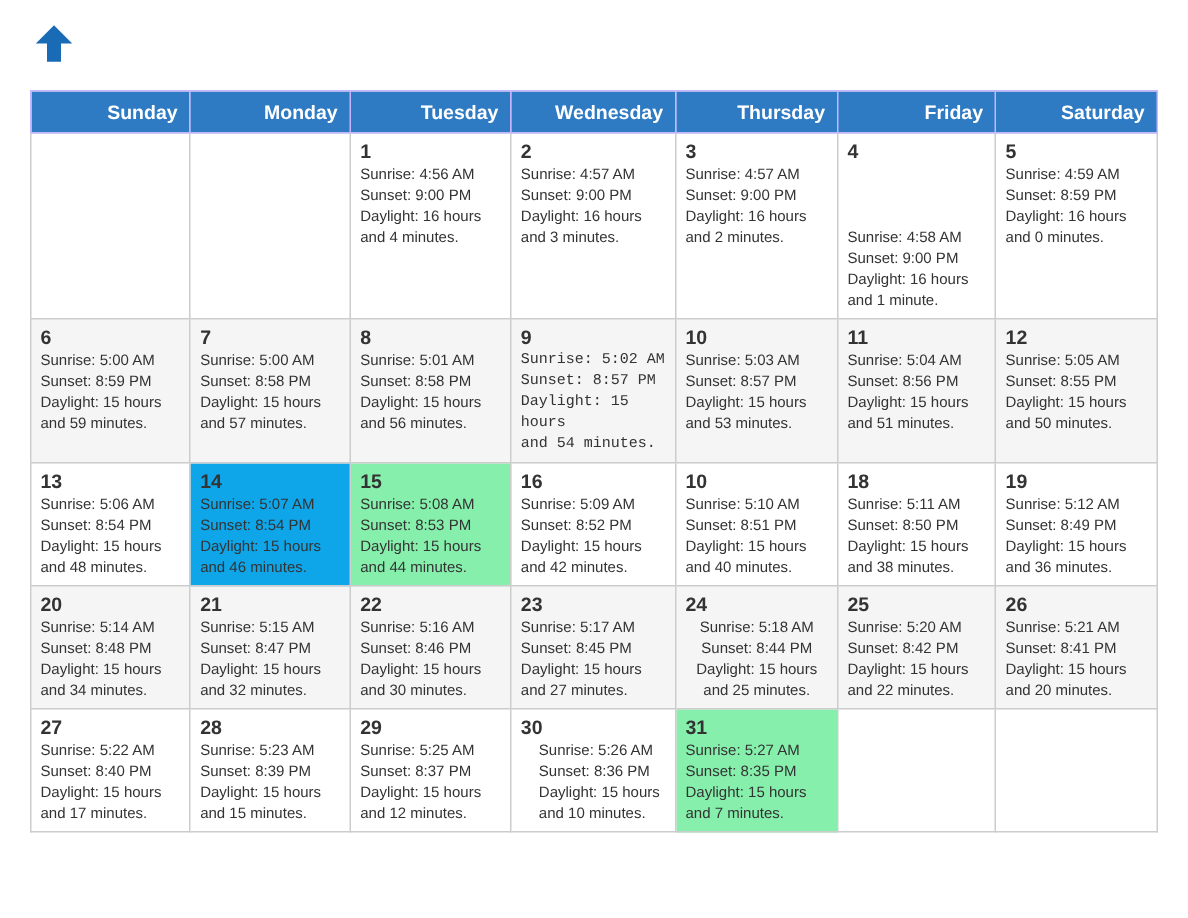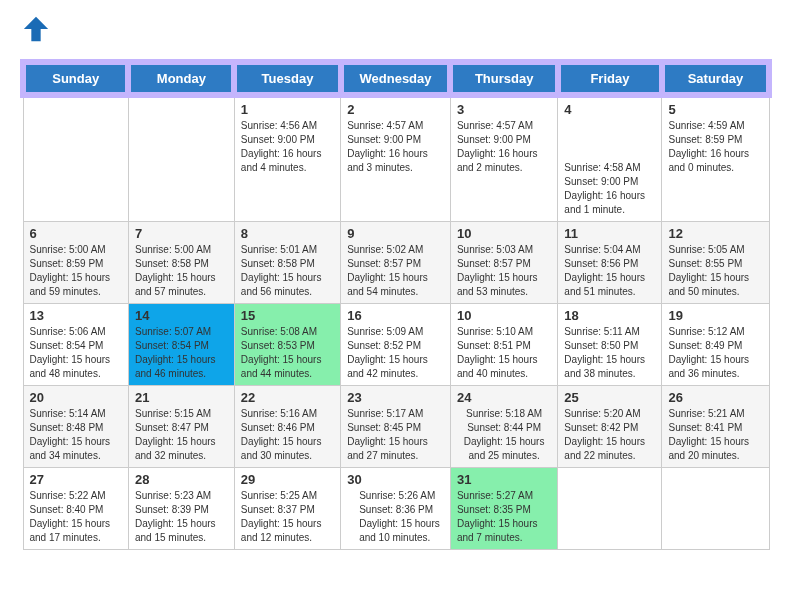--- a/index.html
+++ b/index.html
@@ -16,25 +16,25 @@
     
     .title-block { text-align: right; }
     .month-year { font-size: 42px; font-weight: 300; color: #333; line-height: 1.1; }
     .location { font-size: 16px; color: #555; }
     
     .calendar { width: 100%; border-collapse: collapse; }
     
     .calendar th {
       background-color: #2e7bc4;
       color: #fff;
-      text-align: center;
+      text-align: right;
       padding: 6px 8px;
       font-size: 13px;
       font-weight: bold;
-      border: 6px solid #c4b5fd;
+      border: 1px solid #c4b5fd;
     }
     
     .calendar td {
       border: 1px solid #ccc;
       vertical-align: top;
       padding: 4px 6px;
       width: 113px;
       min-height: 80px;
       font-size: 10.5px;
       color: #333;
@@ -140,21 +140,21 @@
           </td>
           <td style="background: rgb(245, 245, 245);">
             <span class="day-num">8</span>
             <div class="day-info" style="white-space: pre-line;">Sunrise: 5:01 AM
 Sunset: 8:58 PM
 Daylight: 15 hours
 and 56 minutes.</div>
           </td>
           <td style="background: rgb(245, 245, 245);">
             <span class="day-num">9</span>
-            <div class="day-info" style="white-space: pre-line;">Sunrise: 5:02 AM
+            <div class="day-info" style="white-space: pre-line; font-family: Liberation Mono, monospace;">Sunrise: 5:02 AM
 Sunset: 8:57 PM
 Daylight: 15 hours
 and 54 minutes.</div>
           </td>
           <td style="background: rgb(245, 245, 245);">
             <span class="day-num">10</span>
             <div class="day-info" style="white-space: pre-line;">Sunrise: 5:03 AM
 Sunset: 8:57 PM
 Daylight: 15 hours
 and 53 minutes.</div>

